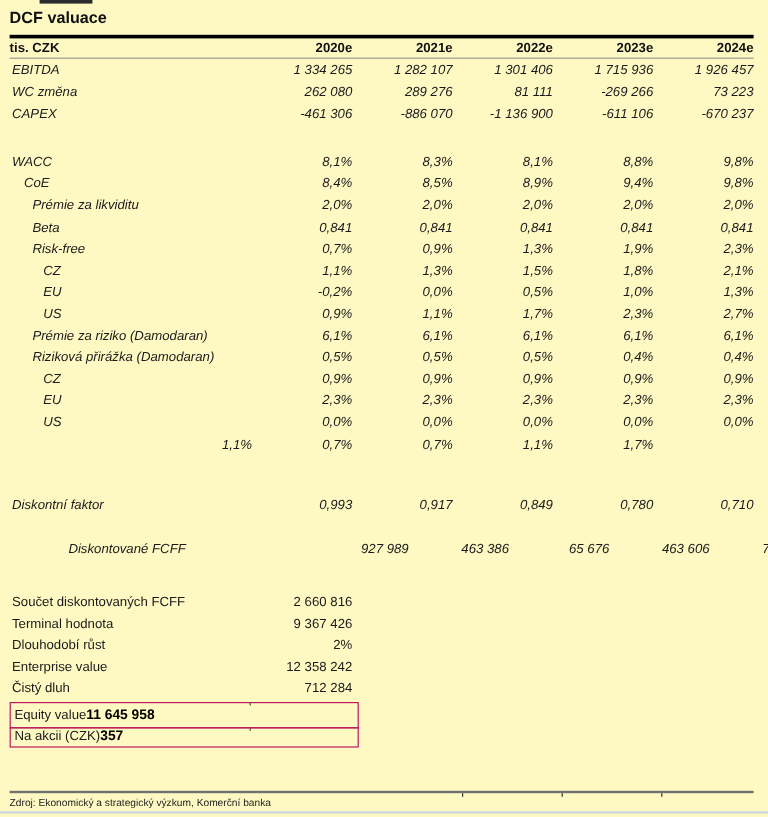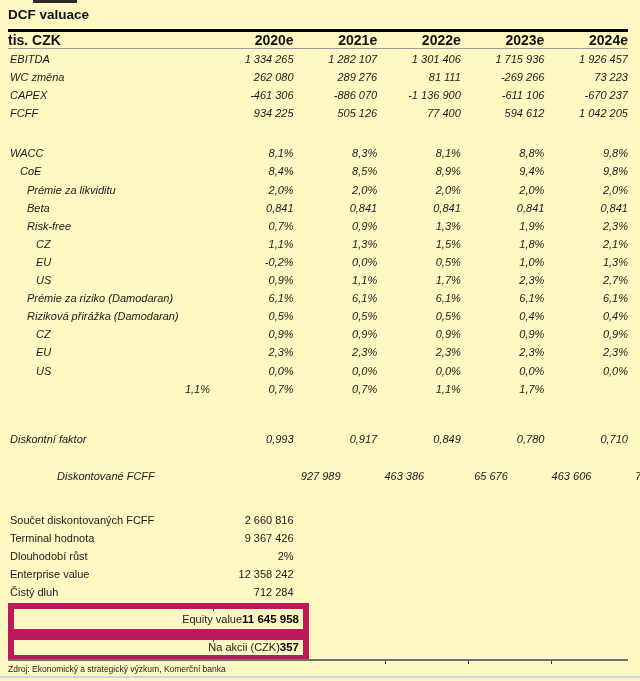--- a/index.html
+++ b/index.html
@@ -11,21 +11,21 @@
     color:#1a1a1a;
     overflow:hidden;
   }
   .top-fragment{position:absolute;left:33px;top:0;width:44px;height:3px;background:#2b2b2b;}
   .title{position:absolute;left:8px;top:7px;font-size:13.5px;font-weight:700;color:#101010;}
   .rule-thick{position:absolute;left:8px;top:29px;width:620px;height:2.5px;background:#000;}
   .rule-thin{position:absolute;left:8px;top:47.5px;width:620px;height:1px;background:#9a9a9a;}
   .header-row{
     position:absolute;left:8px;top:33px;width:620px;height:14px;
     display:grid;grid-template-columns:202px 83.6px 83.6px 83.6px 83.6px 83.6px;
-    font-size:14px;font-weight:700;color:#111;line-height:14px;
+    font-size:11px;font-weight:700;color:#111;line-height:14px;
   }
   .header-row .ycell{text-align:right;}
   .flow{position:absolute;left:8px;top:50px;width:620px;}
   .trow{
     display:grid;grid-template-columns:202px 83.6px 83.6px 83.6px 83.6px 83.6px;
     height:18.1px;line-height:18.1px;font-size:11px;font-style:italic;
   }
   .trow .tcell{text-align:right;white-space:nowrap;}
   .tlabel{white-space:nowrap;}
   .ind0{padding-left:2px;}
@@ -36,22 +36,22 @@
   .gap-diskfaktor{margin-top:32px;}
   .gap-diskfcff{margin-top:19px;margin-left:47px;}
   .summary{margin-top:26px;}
   .srow{
     display:grid;grid-template-columns:202px 83.6px;
     height:18px;line-height:18px;font-size:11px;
   }
   .srow .scell{text-align:right;white-space:nowrap;}
   .hbox{
     position:relative;
-    width:289px;border:6px solid #be185d;
-    display:flex;justify-content:flex-end;align-items:center;
+    width:289px;border:1px solid #be185d;
+    display:flex;justify-content:flex-start;align-items:center;
     font-size:11px;
   }
   .hbox1{margin-top:2px;height:20px;}
   .hbox2{margin-top:-1px;height:15px;}
   .hbox .hlabel{padding-left:3px;white-space:nowrap;}
   .hbox .hvalue{padding-right:4px;font-weight:700;font-size:11.5px;color:#000;white-space:nowrap;}
   .hbox .cell-tick{position:absolute;left:199px;top:-1px;width:1px;height:3px;background:#555;}
   .rule-bottom{position:absolute;left:8px;top:659px;width:620px;height:2px;background:#707070;}
   .rule-bottom .btick{position:absolute;top:2px;width:1px;height:3px;background:#333;}
   .btick.b1{left:377px;}
@@ -101,28 +101,20 @@
           <span class="tcell">73 223</span>
         </div>
         <div class="trow">
           <span class="tlabel ind0">CAPEX</span>
           <span class="tcell">-461 306</span>
           <span class="tcell">-886 070</span>
           <span class="tcell">-1 136 900</span>
           <span class="tcell">-611 106</span>
           <span class="tcell">-670 237</span>
         </div>
-        <div class="trow">
-          <span class="tlabel ind0">FCFF</span>
-          <span class="tcell">934 225</span>
-          <span class="tcell">505 126</span>
-          <span class="tcell">77 400</span>
-          <span class="tcell">594 612</span>
-          <span class="tcell">1 042 205</span>
-        </div>
         <div class="trow gap-wacc">
           <span class="tlabel ind0">WACC</span>
           <span class="tcell">8,1%</span>
           <span class="tcell">8,3%</span>
           <span class="tcell">8,1%</span>
           <span class="tcell">8,8%</span>
           <span class="tcell">9,8%</span>
         </div>
         <div class="trow">
           <span class="tlabel ind1">CoE</span>

